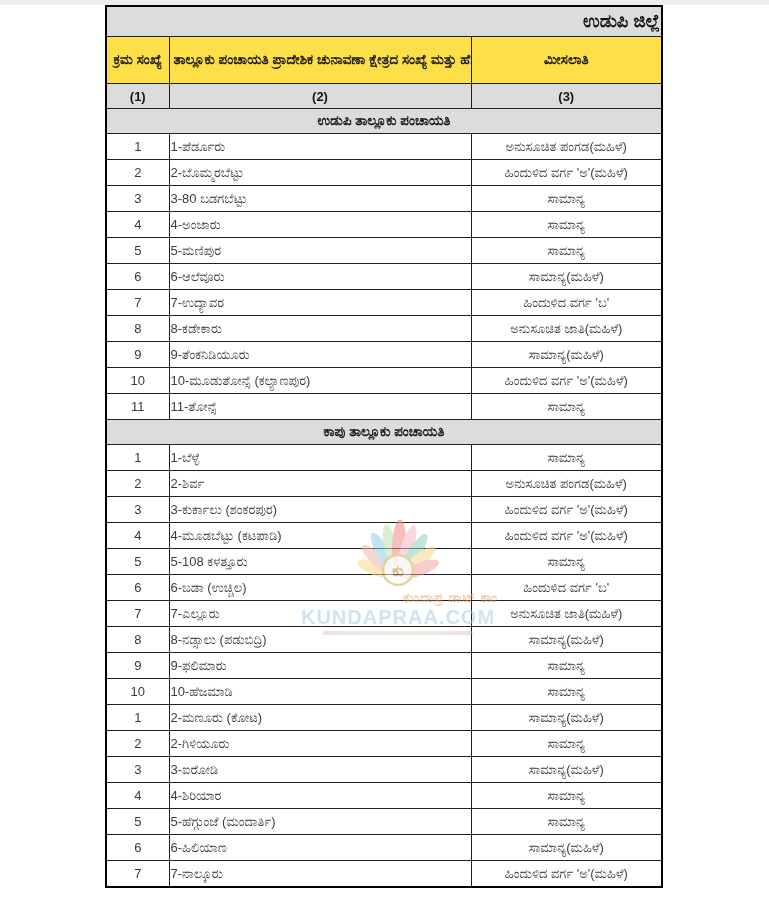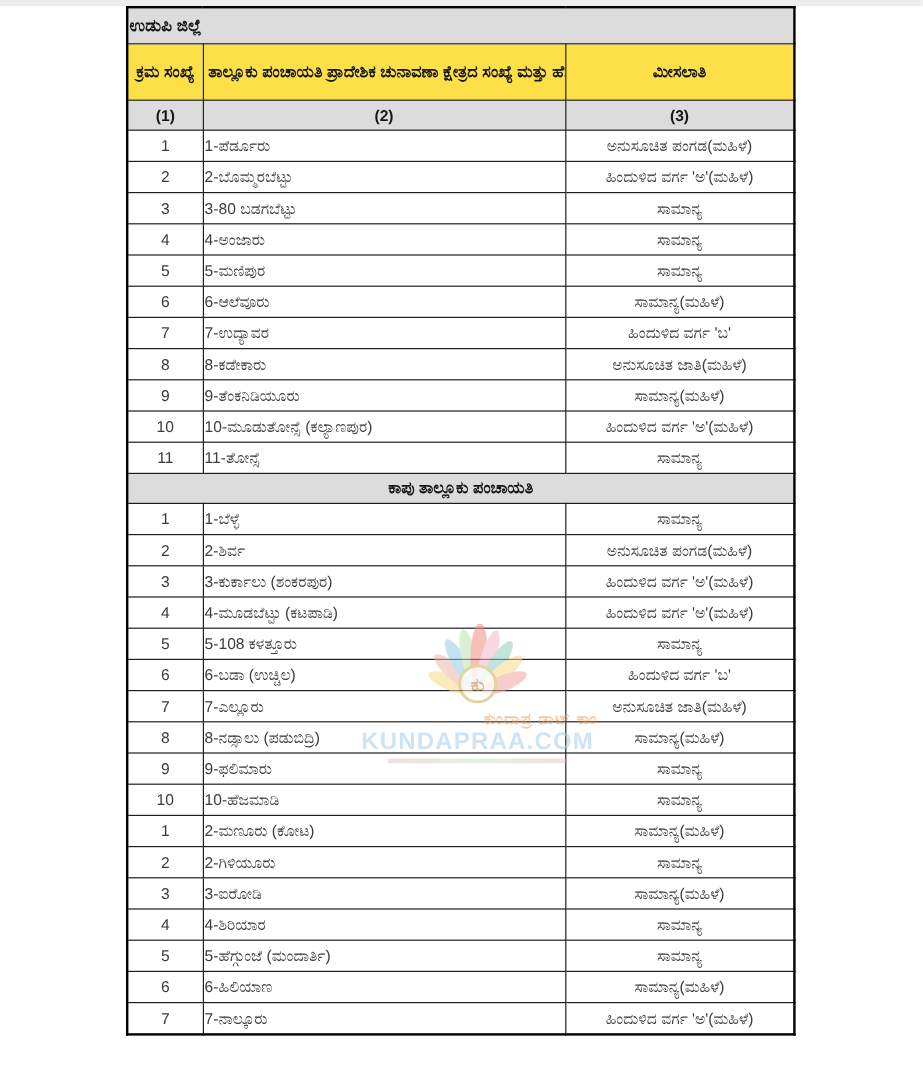--- a/index.html
+++ b/index.html
@@ -16,22 +16,22 @@
     position:absolute;left:105px;top:5px;width:556px;
     border-collapse:collapse;table-layout:fixed;
     border:2px solid #000000;
     background:#ffffff;
   }
   table.main td{
     border:1px solid #1f1f1f;
     overflow:hidden;white-space:nowrap;
   }
   td.title-cell{
-    height:27px;background:#dcdcdc;text-align:left;
-    font-size:14px;font-weight:bold;color:#161616;
+    height:27px;background:#dcdcdc;text-align:right;
+    font-size:18px;font-weight:bold;color:#161616;
   }
   td.colhead{
     height:46px;background:#fde047;text-align:center;
     font-size:13.5px;font-weight:bold;color:#161616;
     white-space:normal;line-height:1.5;padding:0 4px;
   }
   td.colnum{
     height:22px;background:#dcdcdc;text-align:center;
     font-size:13px;font-weight:bold;color:#161616;
   }
@@ -74,20 +74,23 @@
     <tr>
       <td class="colhead">ಕ್ರಮ ಸಂಖ್ಯೆ</td>
       <td class="colhead">ತಾಲ್ಲೂಕು ಪಂಚಾಯತಿ ಪ್ರಾದೇಶಿಕ ಚುನಾವಣಾ ಕ್ಷೇತ್ರದ ಸಂಖ್ಯೆ ಮತ್ತು ಹೆಸರು</td>
       <td class="colhead">ಮೀಸಲಾತಿ</td>
     </tr>
     <tr>
       <td class="colnum">(1)</td>
       <td class="colnum">(2)</td>
       <td class="colnum">(3)</td>
     </tr>
+  <tr class="section-row">
+        <td colspan="3">ಉಡುಪಿ ತಾಲ್ಲೂಕು ಪಂಚಾಯತಿ</td>
+      </tr>
       <tr class="data-row">
         <td class="c0">1</td>
         <td class="c1">1-ಪೆರ್ಡೂರು</td>
         <td class="c2">ಅನುಸೂಚಿತ ಪಂಗಡ(ಮಹಿಳೆ)</td>
       </tr>
       <tr class="data-row">
         <td class="c0">2</td>
         <td class="c1">2-ಬೊಮ್ಮರಬೆಟ್ಟು</td>
         <td class="c2">ಹಿಂದುಳಿದ ವರ್ಗ 'ಅ'(ಮಹಿಳೆ)</td>
       </tr>

